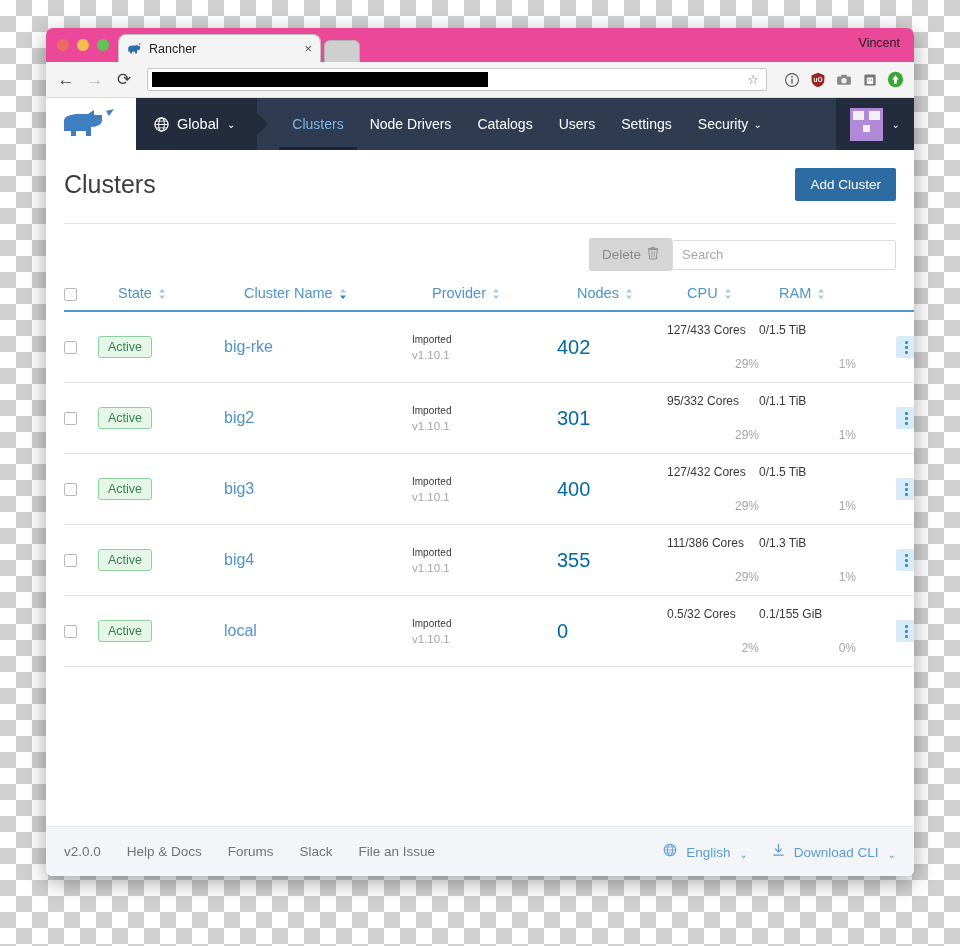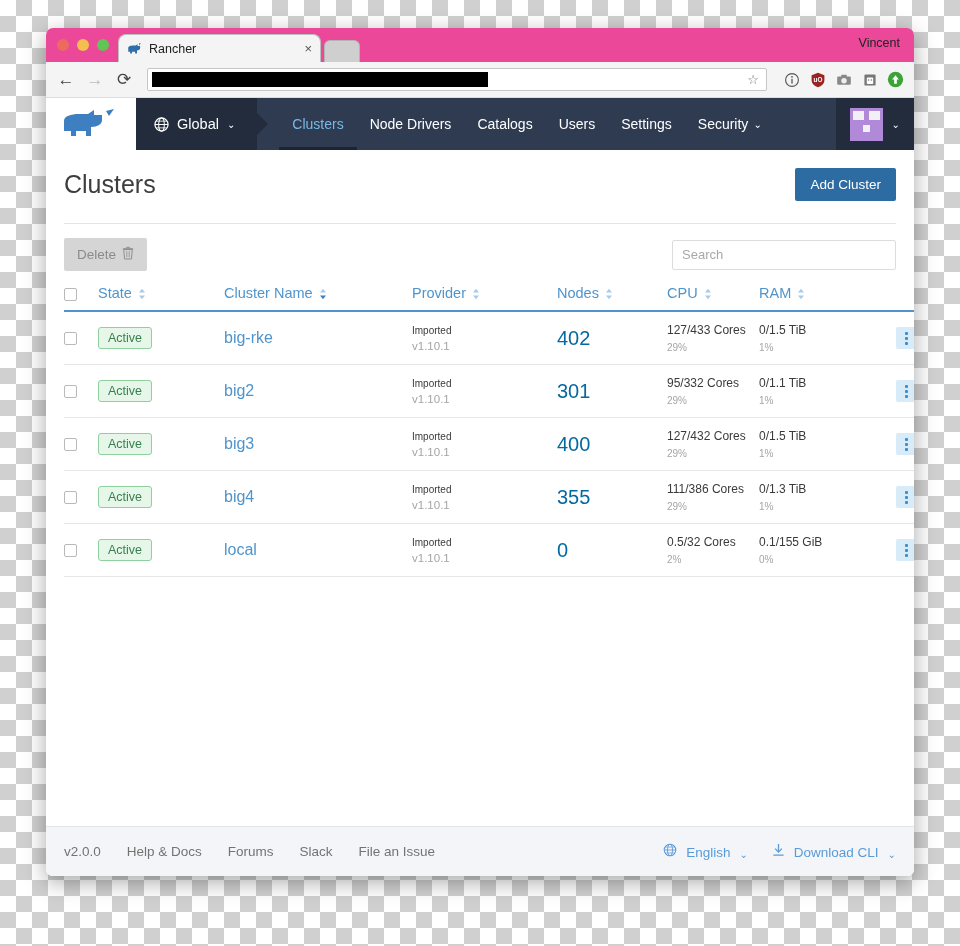--- a/index.html
+++ b/index.html
@@ -276,23 +276,22 @@
     border: none;
     border-radius: 2px;
     cursor: pointer;
     font-family: inherit;
   }
   .divider { height: 1px; background: #e4e4e4; }
 
   .table-controls {
     display: flex;
     align-items: center;
-    justify-content: space-between;
+    justify-content: flex-end;
     padding: 14px 0 10px;
-    gap: 23px;
   }
   .btn-delete {
     background: #d5d5d5;
     color: #8b8b8b;
     font-size: 13.5px;
     padding: 8px 13px;
     border: none;
     border-radius: 2px;
     display: flex; align-items: center; gap: 6px;
     cursor: default;
@@ -315,21 +314,21 @@
   table { width: 100%; border-collapse: collapse; table-layout: fixed; }
   thead th {
     text-align: left;
     font-weight: normal;
     font-size: 14.5px;
     color: #4f94cd;
     padding: 4px 0 9px;
     border-bottom: 2px solid #4f94cd;
     vertical-align: bottom;
   }
-  .th-inner { display: flex; align-items: center; gap: 6px; cursor: pointer; }
+  .th-inner { display: flex; align-items: center; gap: 6px; cursor: pointer; margin-left: 20px; }
   .sort-ico { width: 8px; height: 12px; flex: none; }
 
   tbody td {
     padding: 11px 0;
     border-bottom: 1px solid #e6e6e6;
     vertical-align: middle;
     font-size: 13px;
     color: #333;
   }
   .col-cb   { width: 34px; }
@@ -361,21 +360,21 @@
   .cluster-link {
     color: #4f94cd;
     font-size: 16px;
     text-decoration: none;
     cursor: pointer;
   }
   .prov-main { font-size: 10px; color: #3a3a3a; }
   .prov-sub  { font-size: 11.5px; color: #a5a5a5; margin-top: 4px; }
   .nodes-val { font-size: 20px; color: #0369a1; }
   .metric-main { font-size: 12px; color: #3a3a3a; white-space: nowrap; }
-  .metric-sub  { font-size: 10px; color: #a5a5a5; margin-top: 5px; }
+  .metric-sub  { font-size: 12px; color: #a5a5a5; margin-top: 20px; text-align: right; }
 
   .kebab-btn {
     width: 20px; height: 22px;
     background: #d8ebf8;
     border-radius: 2px;
     display: flex;
     flex-direction: column;
     align-items: center;
     justify-content: center;
     gap: 2px;

